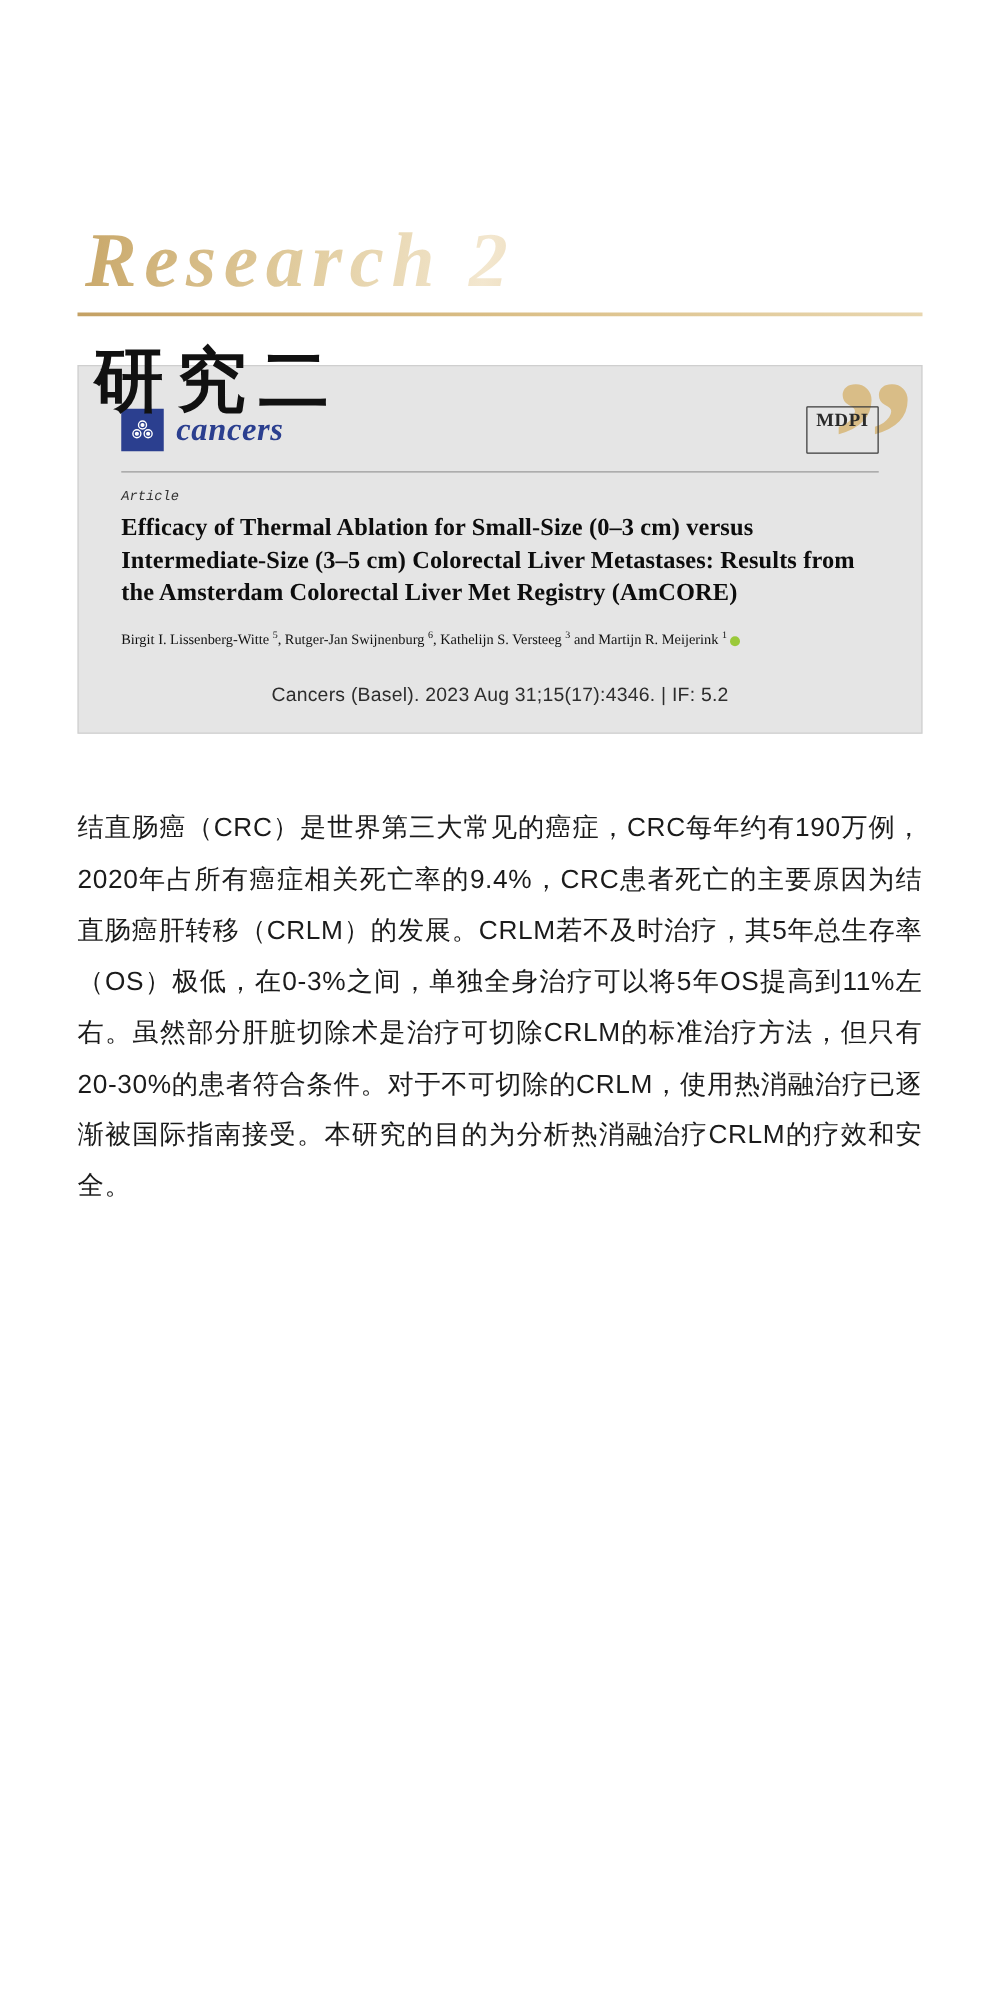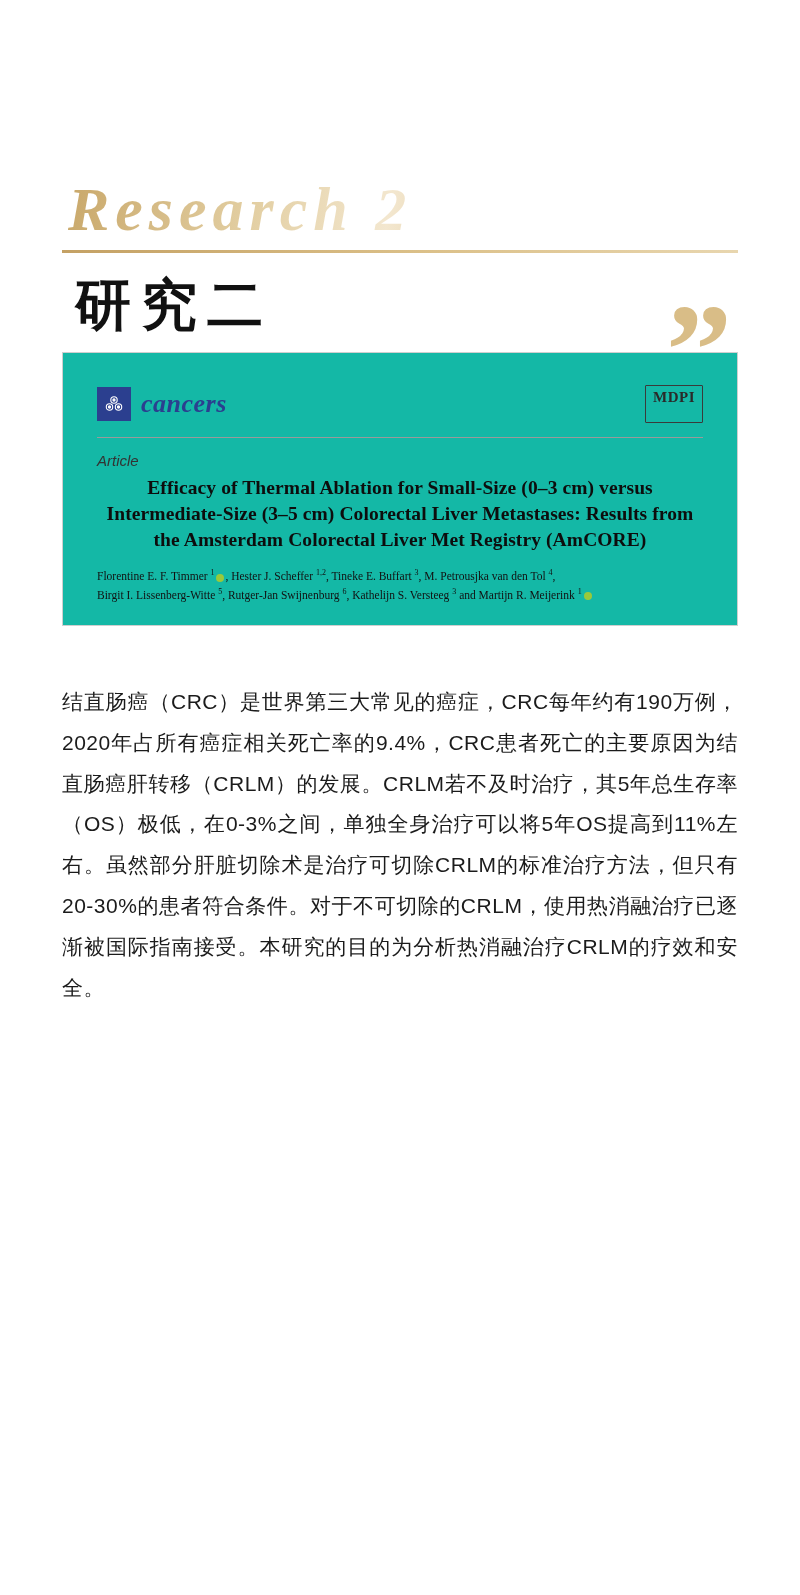--- a/index.html
+++ b/index.html
@@ -66,23 +66,23 @@
     font-weight: 700;
     font-size: 132px;
     line-height: 1;
     color: #d9bd87;
     letter-spacing: -4px;
     user-select: none;
   }
 
   
   .paper-card {
-    margin-top: 120px;
+    margin-top: 60px;
     border: 1px solid #cfcfcf;
-    background: #14b8a6;
+    background: #e5e5e5;
     padding: 32px 34px 20px 34px;
     box-sizing: border-box;
   }
   .journal-row {
     display: flex;
     align-items: center;
     justify-content: space-between;
     border-bottom: 1px solid #9a9a9a;
     padding-bottom: 14px;
   }
@@ -113,35 +113,34 @@
     border-radius: 1px;
     padding: 3px 7px 16px 7px;
     font-family: "Liberation Serif", serif;
     font-weight: 700;
     font-size: 15px;
     color: #2a2a2a;
     letter-spacing: 0.5px;
     position: relative;
   }
   .article-kicker {
-    font-family: Liberation Sans, sans-serif;
+    font-family: Liberation Mono, monospace;
     font-style: italic;
-    font-size: 15px;
+    font-size: 11px;
     color: #333;
     margin-top: 14px;
   }
   .paper-title {
     font-family: "Liberation Serif", serif;
     font-weight: 700;
     font-size: 19.5px;
     line-height: 1.34;
     color: #0d0d0d;
     margin: 6px 0 14px 0;
     letter-spacing: 0.1px;
-    text-align: center;
   }
   .authors {
     font-family: "Liberation Serif", serif;
     font-size: 11.5px;
     line-height: 1.62;
     color: #111;
   }
   .authors .sup { font-size: 8px; vertical-align: super; }
   .orcid {
     display: inline-block;
@@ -204,21 +203,21 @@
         <span class="journal-name">cancers</span>
       </div>
       <span class="mdpi-logo">MDPI</span>
     </div>
 
     <div class="article-kicker">Article</div>
 
     <div class="paper-title">Efficacy of Thermal Ablation for Small-Size (0–3 cm) versus Intermediate-Size (3–5 cm) Colorectal Liver Metastases: Results from the Amsterdam Colorectal Liver Met Registry (AmCORE)</div>
 
     <div class="authors">
-      <div>Florentine E. F. Timmer <span class="sup">1</span><span class="orcid"></span>, Hester J. Scheffer <span class="sup">1,2</span>, Tineke E. Buffart <span class="sup">3</span>, M. Petrousjka van den Tol <span class="sup">4</span>,</div>
       <div>Birgit I. Lissenberg-Witte <span class="sup">5</span>, Rutger-Jan Swijnenburg <span class="sup">6</span>, Kathelijn S. Versteeg <span class="sup">3</span> and Martijn R. Meijerink <span class="sup">1</span><span class="orcid"></span></div>
     </div>
 
+    <div class="citation">Cancers (Basel). 2023 Aug 31;15(17):4346. |  IF:  5.2</div>
   </div>
 
   <div class="body-text">结直肠癌（CRC）是世界第三大常见的癌症，CRC每年约有190万例，2020年占所有癌症相关死亡率的9.4%，CRC患者死亡的主要原因为结直肠癌肝转移（CRLM）的发展。CRLM若不及时治疗，其5年总生存率（OS）极低，在0-3%之间，单独全身治疗可以将5年OS提高到11%左右。虽然部分肝脏切除术是治疗可切除CRLM的标准治疗方法，但只有20-30%的患者符合条件。对于不可切除的CRLM，使用热消融治疗已逐渐被国际指南接受。本研究的目的为分析热消融治疗CRLM的疗效和安全。</div>
 
 </div>
 
 </body></html>

